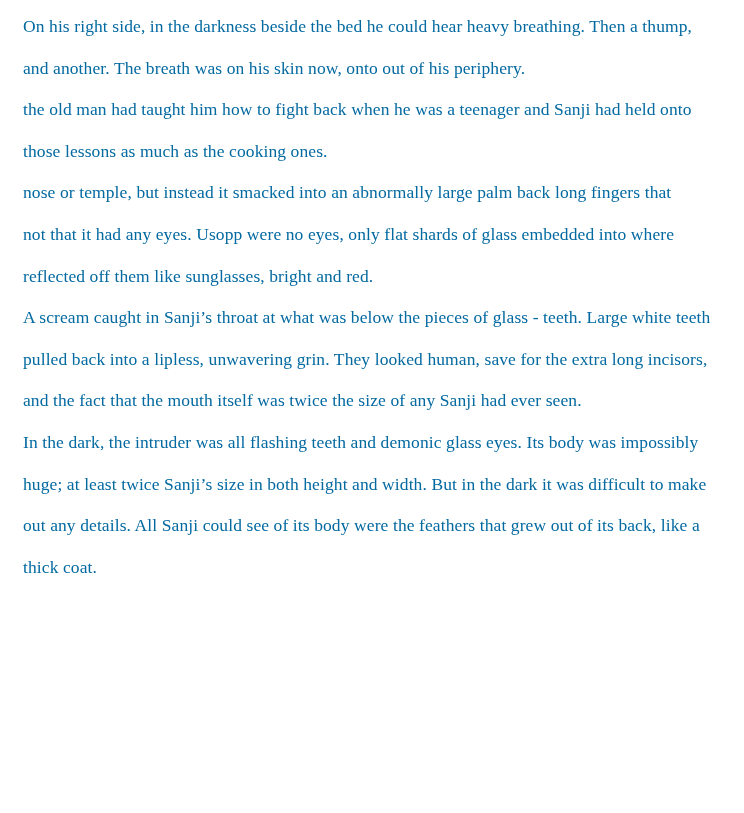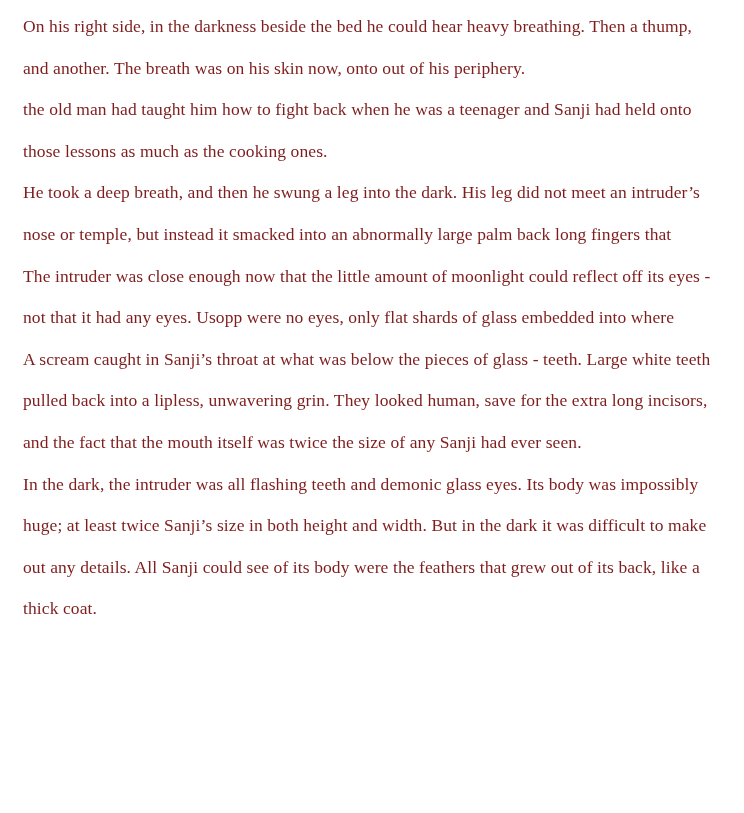--- a/index.html
+++ b/index.html
@@ -11,21 +11,21 @@
     width: 744px;
     height: 813px;
     overflow: hidden;
   }
   .page {
     box-sizing: border-box;
     width: 744px;
     height: 813px;
     padding: 6px 8px 0 23px;
     background: #ffffff;
-    color: #7f1d1d;
+    color: #0369a1;
     font-family: "Liberation Serif", "DejaVu Serif", serif;
     font-size: 17.5px;
   }
   .paragraph {
     margin: 0;
     padding: 0;
   }
   .line {
     display: block;
     line-height: 41.6px;
@@ -42,27 +42,26 @@
     <span class="line">On his right side, in the darkness beside the bed he could hear heavy breathing. Then a thump,</span>
     <span class="line">and another. The breath was on his skin now, onto out of his periphery.</span>
   </p>
 
   <p class="paragraph">
     <span class="line">the old man had taught him how to fight back when he was a teenager and Sanji had held onto</span>
     <span class="line">those lessons as much as the cooking ones.</span>
   </p>
 
   <p class="paragraph">
-    <span class="line">He took a deep breath, and then he swung a leg into the dark. His leg did not meet an intruder’s</span>
     <span class="line">nose or temple, but instead it smacked into an abnormally large palm back long fingers that</span>
   </p>
 
   <p class="paragraph">
-    <span class="line">The intruder was close enough now that the little amount of moonlight could reflect off its eyes -</span>
     <span class="line">not that it had any eyes. Usopp were no eyes, only flat shards of glass embedded into where</span>
+    <span class="line">reflected off them like sunglasses, bright and red.</span>
   </p>
 
   <p class="paragraph">
     <span class="line">A scream caught in Sanji’s throat at what was below the pieces of glass - teeth. Large white teeth</span>
     <span class="line">pulled back into a lipless, unwavering grin. They looked human, save for the extra long incisors,</span>
     <span class="line">and the fact that the mouth itself was twice the size of any Sanji had ever seen.</span>
   </p>
 
   <p class="paragraph">
     <span class="line">In the dark, the intruder was all flashing teeth and demonic glass eyes. Its body was impossibly</span>

